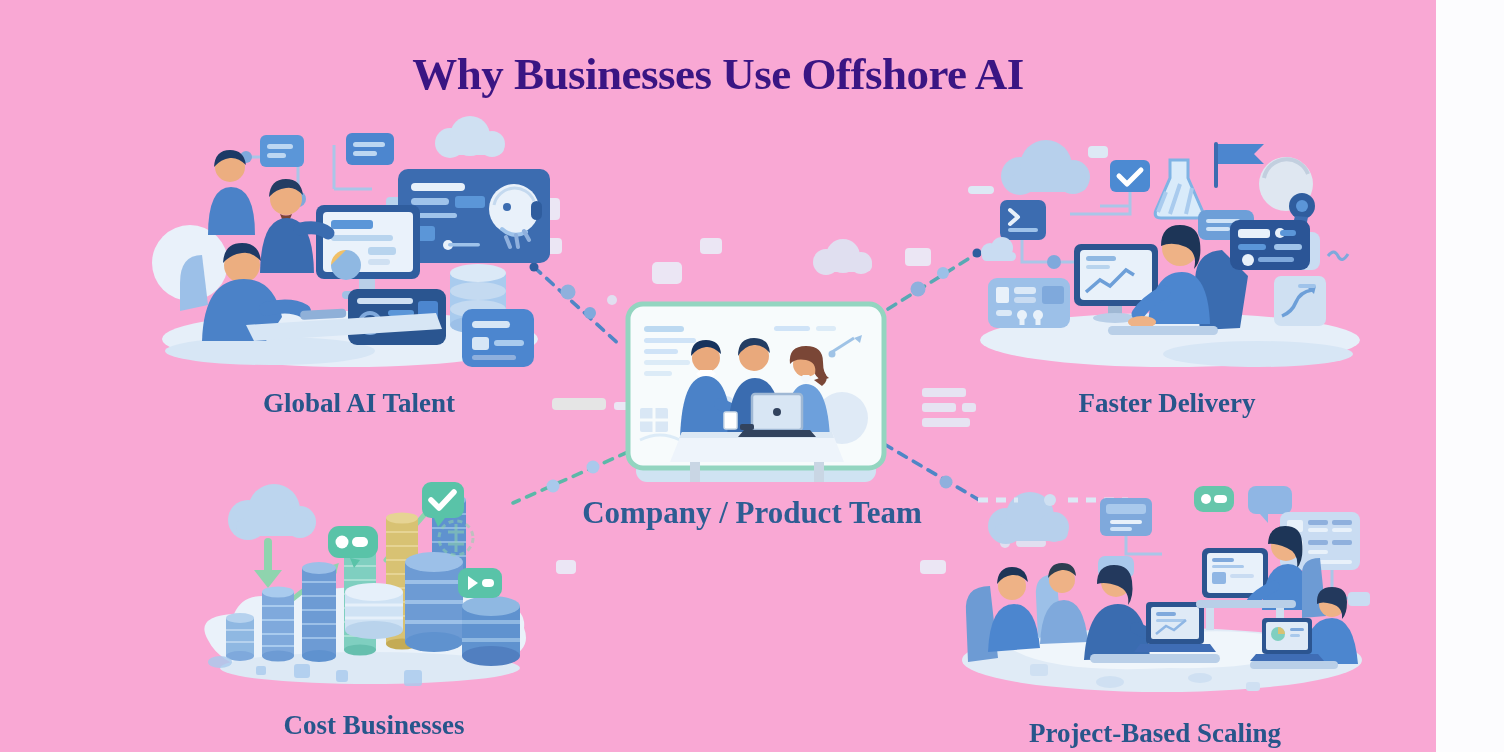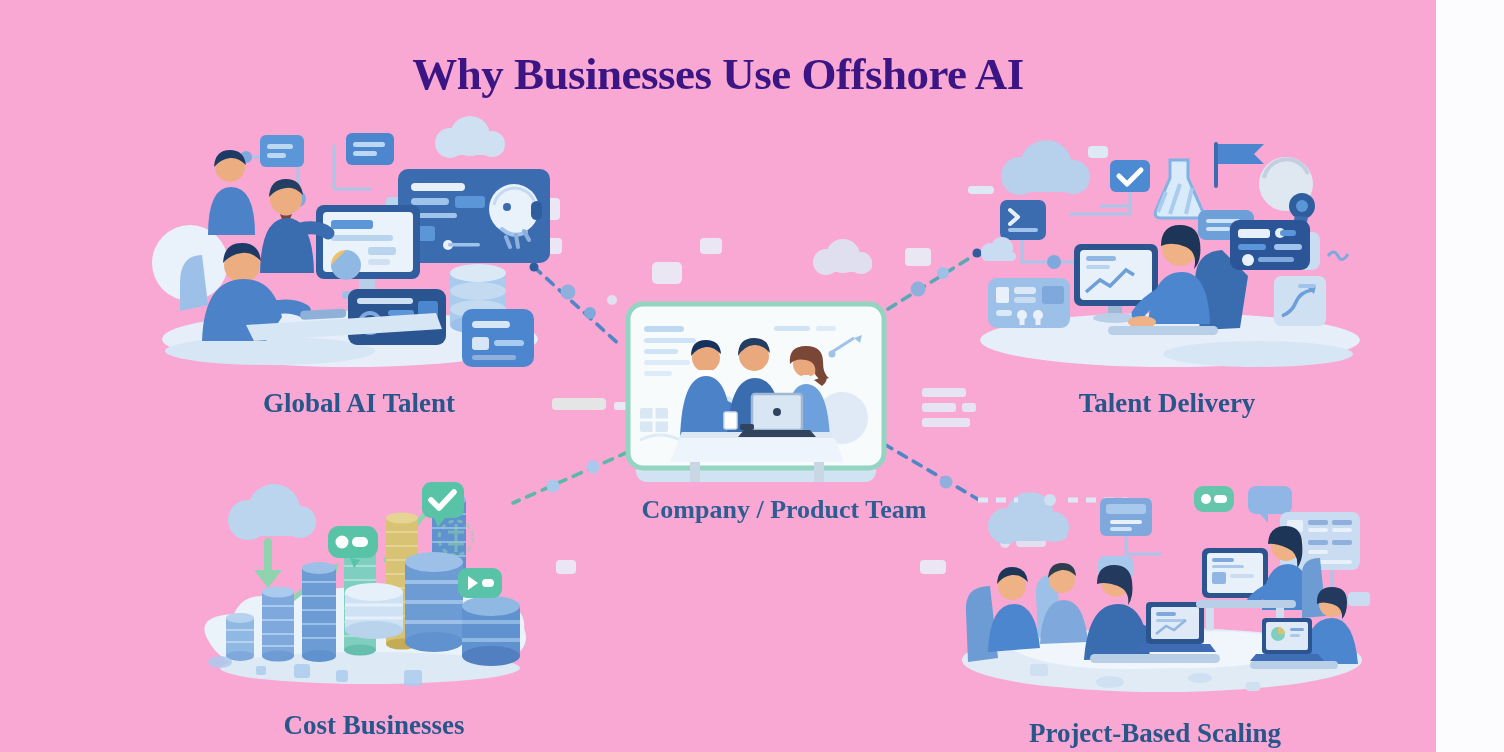--- a/index.html
+++ b/index.html
@@ -3,21 +3,21 @@
 <meta charset="utf-8">
 <style>
   html,body{margin:0;padding:0;background:#fcfcfe;}
   .canvas{position:relative;width:1436px;height:752px;overflow:hidden;background:#f9a8d4;
           font-family:Liberation Serif, serif;}
   .title{position:absolute;left:0;right:0;top:48px;text-align:center;
          font-size:45px;font-weight:bold;letter-spacing:-0.5px;color:#3a1583;}
   .node-label{position:absolute;transform:translateX(-50%);white-space:nowrap;
               font-size:27px;font-weight:bold;color:#27568b;}
   .center-label{position:absolute;transform:translateX(-50%);white-space:nowrap;
-                font-size:26px;font-weight:bold;color:#2d5d93;margin-left:32px;}
+                font-size:31px;font-weight:bold;color:#2d5d93;}
   svg.scene{position:absolute;}
   svg.overlay{position:absolute;left:0;top:0;pointer-events:none;}
 </style>
 </head>
 <body>
 
 <div class="canvas">
 
   <div class="title">Why Businesses Use Offshore AI</div>
 
@@ -579,18 +579,18 @@
       <circle cx="153" cy="112" r="4" fill="#32435e"></circle>
       <path d="M120 130 h66 l6 7 h-78 z" fill="#32435e"></path>
     </g>
     <g>
       <rect x="100" y="112" width="13" height="17" rx="2" fill="#ffffff" stroke="#d0dce8" stroke-width="1.5"></rect>
       <rect x="116" y="124" width="14" height="6" rx="2" fill="#32435e"></rect>
     </g>
   </svg>
 
   <div class="node-label" style="left:359px;top:388px">Global AI Talent</div>
-  <div class="node-label" style="left:1167px;top:388px">Talent Delivery</div>
+  <div class="node-label" style="left:1167px;top:388px">Faster Delivery</div>
   <div class="node-label" style="left:374px;top:710px">Cost Businesses</div>
   <div class="node-label" style="left:1155px;top:718px">Project-Based Scaling</div>
   <div class="center-label" style="left:752px;top:495px">Company / Product Team</div>
 
 </div>
 
 </body></html>

